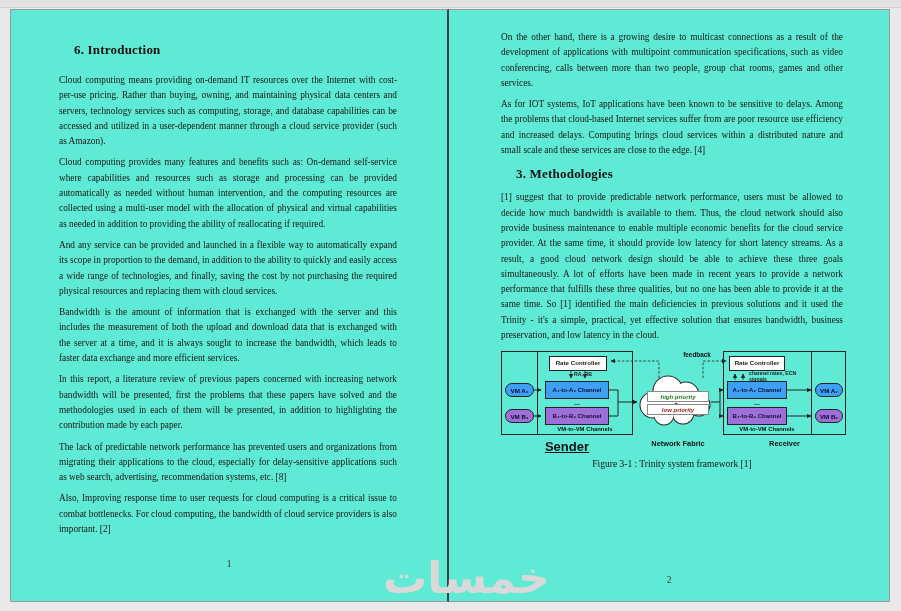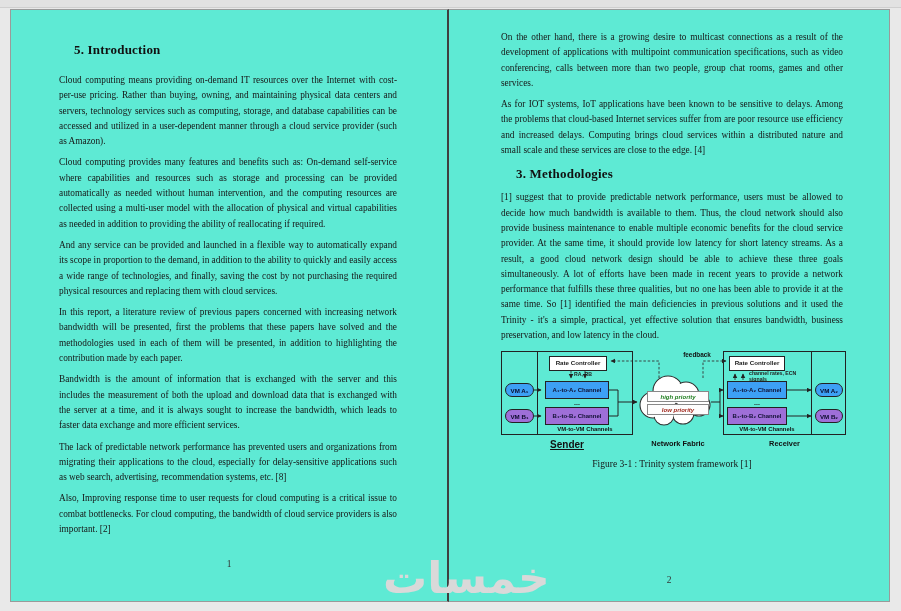--- a/index.html
+++ b/index.html
@@ -44,26 +44,26 @@
 
   .watermark { position:absolute; left:383px; top:552px; z-index:9; font-family:"DejaVu Sans", sans-serif;
                font-size:44px; font-weight:bold; color:#d9d9d9; direction:rtl; letter-spacing:1px; }
 </style>
 </head>
 <body>
 
 <div class="topstrip"></div>
 
 <div class="page page-left">
-  <h2 class="sec">5. Introduction</h2>
+  <h2 class="sec">6. Introduction</h2>
   <p class="body-text">Cloud computing means providing on-demand IT resources over the Internet with cost-per-use pricing. Rather than buying, owning, and maintaining physical data centers and servers, technology services such as computing, storage, and database capabilities can be accessed and utilized in a user-dependent manner through a cloud service provider (such as Amazon).</p>
   <p class="body-text">Cloud computing provides many features and benefits such as: On-demand self-service where capabilities and resources such as storage and processing can be provided automatically as needed without human intervention, and the computing resources are collected using a multi-user model with the allocation of physical and virtual capabilities as needed in addition to providing the ability of reallocating if required.</p>
   <p class="body-text">And any service can be provided and launched in a flexible way to automatically expand its scope in proportion to the demand, in addition to the ability to quickly and easily access a wide range of technologies, and finally, saving the cost by not purchasing the required physical resources and replacing them with cloud services.</p>
+  <p class="body-text">Bandwidth is the amount of information that is exchanged with the server and this includes the measurement of both the upload and download data that is exchanged with the server at a time, and it is always sought to increase the bandwidth, which leads to faster data exchange and more efficient services.</p>
   <p class="body-text">In this report, a literature review of previous papers concerned with increasing network bandwidth will be presented, first the problems that these papers have solved and the methodologies used in each of them will be presented, in addition to highlighting the contribution made by each paper.</p>
-  <p class="body-text">Bandwidth is the amount of information that is exchanged with the server and this includes the measurement of both the upload and download data that is exchanged with the server at a time, and it is always sought to increase the bandwidth, which leads to faster data exchange and more efficient services.</p>
   <p class="body-text">The lack of predictable network performance has prevented users and organizations from migrating their applications to the cloud, especially for delay-sensitive applications such as web search, advertising, recommendation systems, etc. [8]</p>
   <p class="body-text">Also, Improving response time to user requests for cloud computing is a critical issue to combat bottlenecks. For cloud computing, the bandwidth of cloud service providers is also important. [2]</p>
   <div class="pagenum pagenum-1">1</div>
 </div>
 
 <div class="page page-right">
   <p class="body-text">On the other hand, there is a growing desire to multicast connections as a result of the development of applications with multipoint communication specifications, such as video conferencing, calls between more than two people, group chat rooms, games and other services.</p>
   <p class="body-text">As for IOT systems, IoT applications have been known to be sensitive to delays. Among the problems that cloud-based Internet services suffer from are poor resource use efficiency and increased delays. Computing brings cloud services within a distributed nature and small scale and these services are close to the edge. [4]</p>
   <h2 class="sec sec2">3. Methodologies</h2>
   <p class="body-text">[1] suggest that to provide predictable network performance, users must be allowed to decide how much bandwidth is available to them. Thus, the cloud network should also provide business maintenance to enable multiple economic benefits for the cloud service provider. At the same time, it should provide low latency for short latency streams. As a result, a good cloud network design should be able to achieve these three goals simultaneously.  A lot of efforts have been made in recent years to provide a network performance that fulfills these three qualities, but no one has been able to provide it at the same time. So [1] identified the main deficiencies in previous solutions and it used the Trinity - it's a simple, practical, yet effective solution that ensures bandwidth, business preservation, and low latency in the cloud.</p>
@@ -120,21 +120,21 @@
     <div class="box outer" style="left:0;top:2px;width:132px;height:84px;"></div>
     <div class="vdiv" style="left:36px;top:2px;height:84px;"></div>
     <div class="vm vm-a" style="left:4px;top:34px;width:29px;height:14px;">VM A₁</div>
     <div class="vm vm-b" style="left:4px;top:60px;width:29px;height:14px;">VM B₁</div>
     <div class="box rc" style="left:48px;top:7px;width:58px;height:15px;">Rate Controller</div>
     <div class="sm" style="left:62px;top:23px;width:40px;text-align:center;">RA, RB</div>
     <div class="box chan chan-a" style="left:44px;top:32px;width:64px;height:18px;">A₁-to-A₂ Channel</div>
     <div class="dots" style="left:44px;top:50px;width:64px;">...</div>
     <div class="box chan chan-b" style="left:44px;top:58px;width:64px;height:18px;">B₁-to-B₂ Channel</div>
     <div class="flabel" style="left:36px;top:77px;width:96px;font-size:5.9px;">VM-to-VM Channels</div>
-    <div class="flabel" style="left:0;top:90px;width:132px;font-size:10px;text-decoration:underline;">Sender</div>
+    <div class="flabel" style="left:0;top:90px;width:132px;font-size:13px;text-decoration:underline;">Sender</div>
 
     <div class="flabel" style="left:168px;top:2px;width:56px;font-size:6.4px;">feedback</div>
     <div class="prio prio-high" style="left:146px;top:42px;width:62px;height:11px;">high priority</div>
     <div class="prio prio-low" style="left:146px;top:55px;width:62px;height:11px;">low priority</div>
     <div class="flabel" style="left:130px;top:90px;width:94px;font-size:7.4px;">Network Fabric</div>
 
     <div class="box outer" style="left:222px;top:2px;width:123px;height:84px;"></div>
     <div class="vdiv" style="left:310px;top:2px;height:84px;"></div>
     <div class="box rc" style="left:228px;top:7px;width:56px;height:15px;">Rate Controller</div>
     <div class="sm" style="left:248px;top:22px;width:58px;">channel rates, ECN signals</div>

